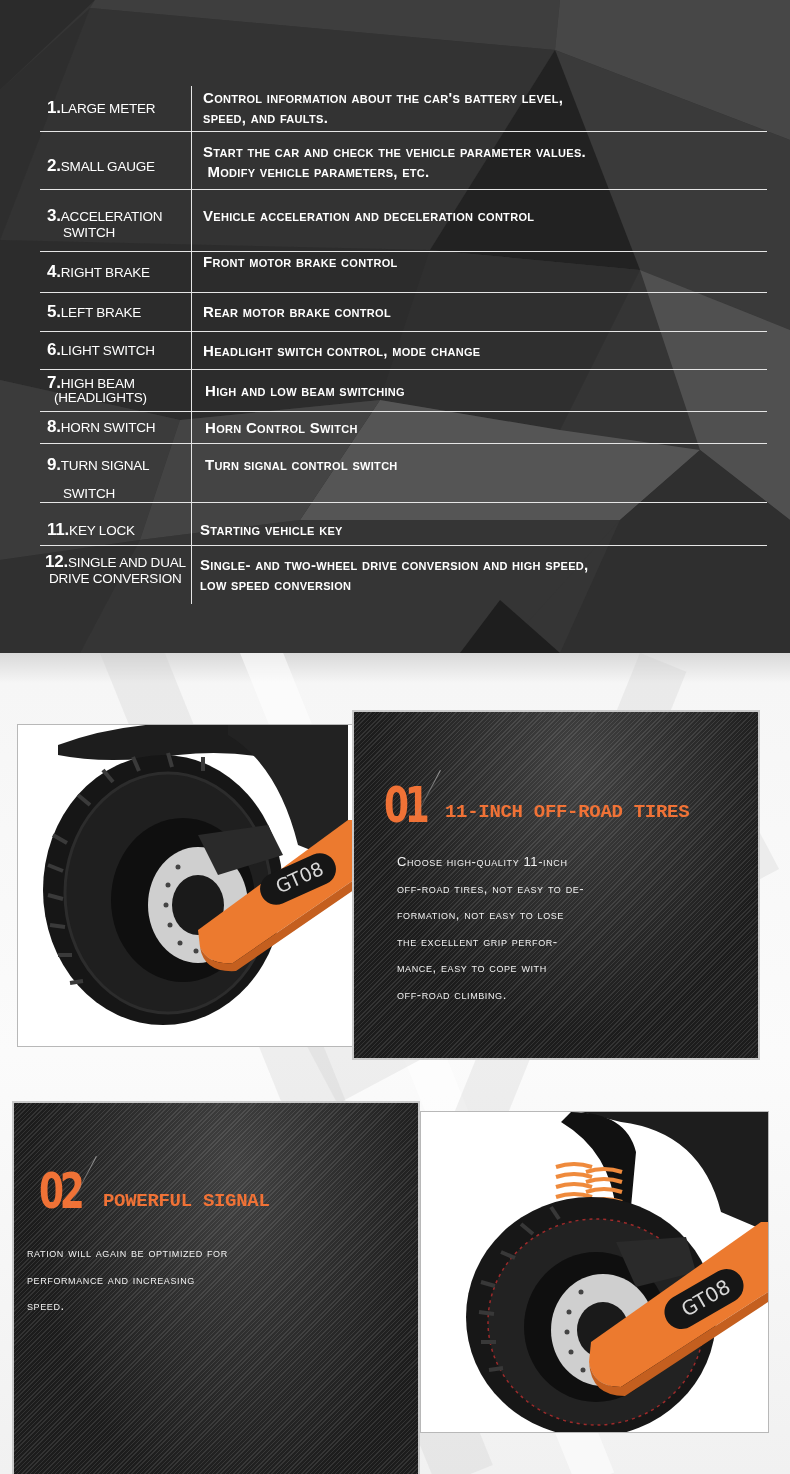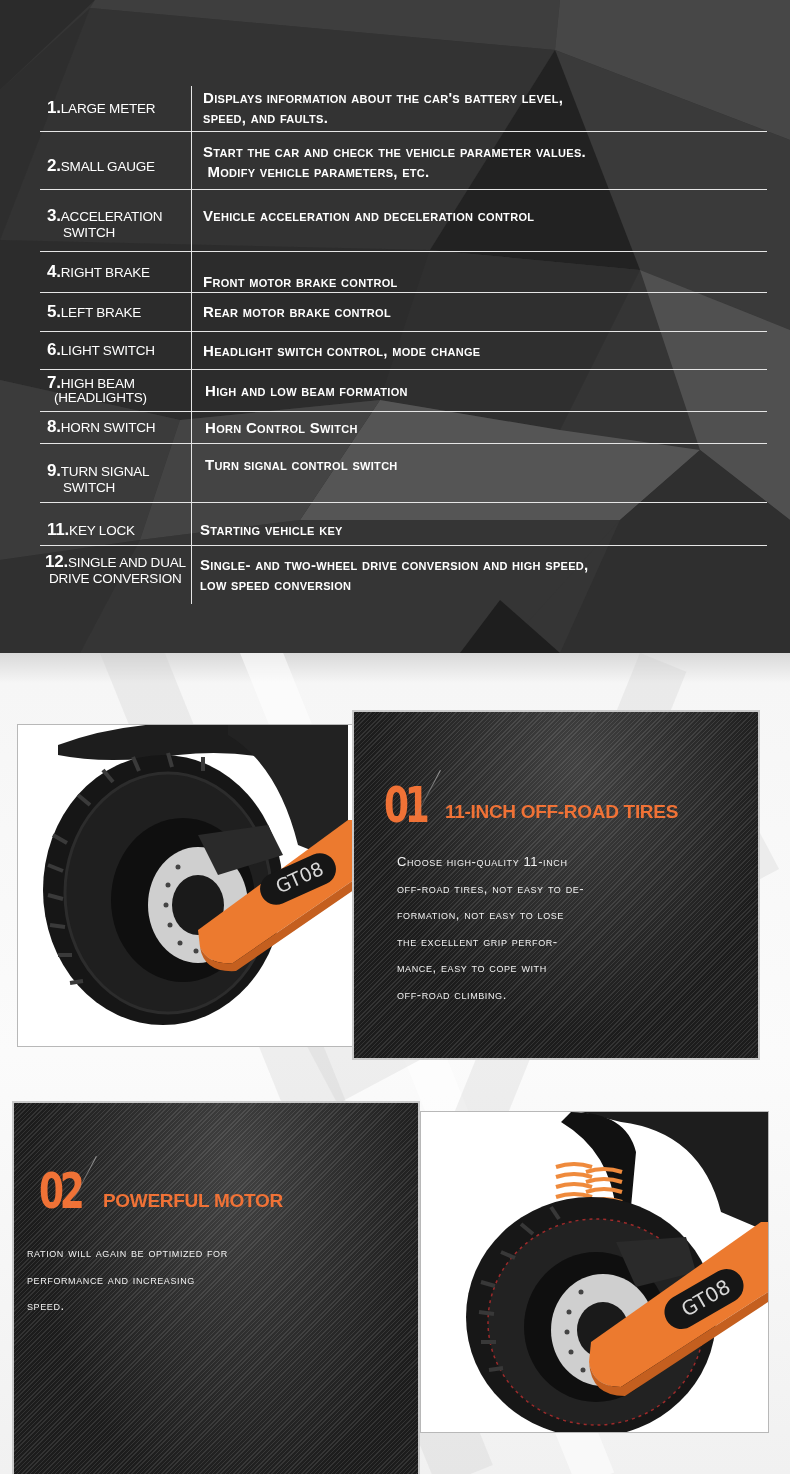--- a/index.html
+++ b/index.html
@@ -46,21 +46,21 @@
       background-image:
         repeating-linear-gradient(135deg, rgba(255,255,255,0.10) 0px, rgba(255,255,255,0.10) 1px, rgba(0,0,0,0) 1px, rgba(0,0,0,0) 3px),
         radial-gradient(ellipse at 55% 15%, rgba(110,110,110,0.45), rgba(20,20,20,0) 65%);
     }
     .feature-num {
       position: absolute; color: #f07236; font-weight: bold; font-family: "DejaVu Sans", sans-serif;
       font-size: 50px; letter-spacing: -6px; transform: scaleX(0.72); transform-origin: left top; line-height: 1;
     }
     .slash { position: absolute; width: 1px; height: 62px; background: linear-gradient(#9a9a9a, rgba(150,150,150,0)); transform: rotate(28deg); transform-origin: top left; }
     .feature-title {
-      position: absolute; color: #f07236; font-weight: bold; font-size: 19px; letter-spacing: -0.3px; white-space: nowrap;
+      position: absolute; color: #f07236; font-weight: bold; font-size: 19px; letter-spacing: -0.3px; white-space: nowrap; font-family: Liberation Mono, monospace;
     }
     .feature-body {
       position: absolute; color: #f2f2f2; font-variant: small-caps; font-size: 13px; line-height: 26.6px; letter-spacing: 0.6px;
     }
     .feature-body span { display: block; white-space: nowrap; }
 
     svg { display: block; }
   </style>
 </head>
 <body>
@@ -85,21 +85,21 @@
     <polygon points="620,520 700,450 790,520 790,653 560,653" fill="#2f2f2f"></polygon>
     <polygon points="500,600 560,653 460,653" fill="#1e1e1e"></polygon>
   </svg>
 
   <div class="spec-table">
     <div class="row" style="height:46px">
       <div class="k">
           <div><span class="num">1.</span><span>LARGE METER</span></div>
         </div>
       <div class="v" style="padding-top:2px">
-          <span>Displays information about the car's battery level,</span>
+          <span>Control information about the car's battery level,</span>
           <span>speed, and faults.</span>
         </div>
     </div>
     <div class="row" style="height:58px">
       <div class="k" style="padding-top:12px">
           <div><span class="num">2.</span><span>SMALL GAUGE</span></div>
         </div>
       <div class="v" style="padding-top:10px">
           <span>Start the car and check the vehicle parameter values.</span>
           <span style="white-space:pre"> Modify vehicle parameters, etc.</span>
@@ -111,21 +111,21 @@
           <div class="sub">SWITCH</div>
         </div>
       <div class="v" style="padding-top:16px">
           <span>Vehicle acceleration and deceleration control</span>
         </div>
     </div>
     <div class="row" style="height:41px">
       <div class="k">
           <div><span class="num">4.</span><span>RIGHT BRAKE</span></div>
         </div>
-      <div class="v" style="justify-content:flex-end">
+      <div class="v" style="justify-content:flex-start">
           <span>Front motor brake control</span>
         </div>
     </div>
     <div class="row" style="height:39px">
       <div class="k">
           <div><span class="num">5.</span><span>LEFT BRAKE</span></div>
         </div>
       <div class="v" style="justify-content:center">
           <span>Rear motor brake control</span>
         </div>
@@ -137,33 +137,33 @@
       <div class="v" style="justify-content:center">
           <span>Headlight switch control, mode change</span>
         </div>
     </div>
     <div class="row" style="height:42px">
       <div class="k">
           <div style="line-height:14px"><span class="num">7.</span><span>HIGH BEAM</span></div>
           <div style="padding-left:7px;line-height:14px">(HEADLIGHTS)</div>
         </div>
       <div class="v" style="justify-content:center;padding-left:13px">
-          <span>High and low beam formation</span>
+          <span>High and low beam switching</span>
         </div>
     </div>
     <div class="row" style="height:32px">
       <div class="k">
           <div><span class="num">8.</span><span>HORN SWITCH</span></div>
         </div>
       <div class="v" style="justify-content:center;padding-left:13px">
           <span>Horn Control Switch</span>
         </div>
     </div>
     <div class="row" style="height:59px">
-      <div class="k" style="justify-content:center;padding-top:13px">
+      <div class="k" style="justify-content:space-between;padding-top:13px">
           <div><span class="num">9.</span><span>TURN SIGNAL</span></div>
           <div class="sub">SWITCH</div>
         </div>
       <div class="v" style="padding-top:11px;padding-left:13px">
           <span>Turn signal control switch</span>
         </div>
     </div>
     <div class="row" style="height:43px">
       <div class="k" style="justify-content:flex-end;padding-bottom:6px">
           <div><span class="num">11.</span><span>KEY LOCK</span></div>
@@ -302,20 +302,20 @@
       <path d="M170,230 L340,110 L347,110 L347,180 L200,275 Q172,275 168,250 Z" fill="#ec7a2f"></path>
       <path d="M168,250 Q172,275 200,275 L347,180 L347,190 L204,284 Q170,284 168,250 Z" fill="#c45f1f"></path>
       <rect x="240" y="170" width="86" height="34" rx="17" fill="#161616" transform="rotate(-30 283 187)"></rect>
       <text x="285" y="194" text-anchor="middle" font-family="DejaVu Sans, sans-serif" font-size="20" fill="#d8d8d8" transform="rotate(-30 283 187)">GT08</text>
     </svg>
   </div>
 
   <div class="carbon" style="left:12px;top:448px;width:408px;height:440px">
     <div class="feature-num" style="left:25px;top:63px">02</div>
     <div class="slash" style="left:82px;top:53px"></div>
-    <div class="feature-title" style="left:89px;top:87px">POWERFUL MOTOR</div>
+    <div class="feature-title" style="left:89px;top:87px">POWERFUL SIGNAL</div>
     <div class="feature-body" style="left:13px;top:137px">
       <span>ration will again be optimized for</span>
       <span>performance and increasing</span>
       <span>speed.</span>
     </div>
   </div>
 </section>
 
 </body></html>

